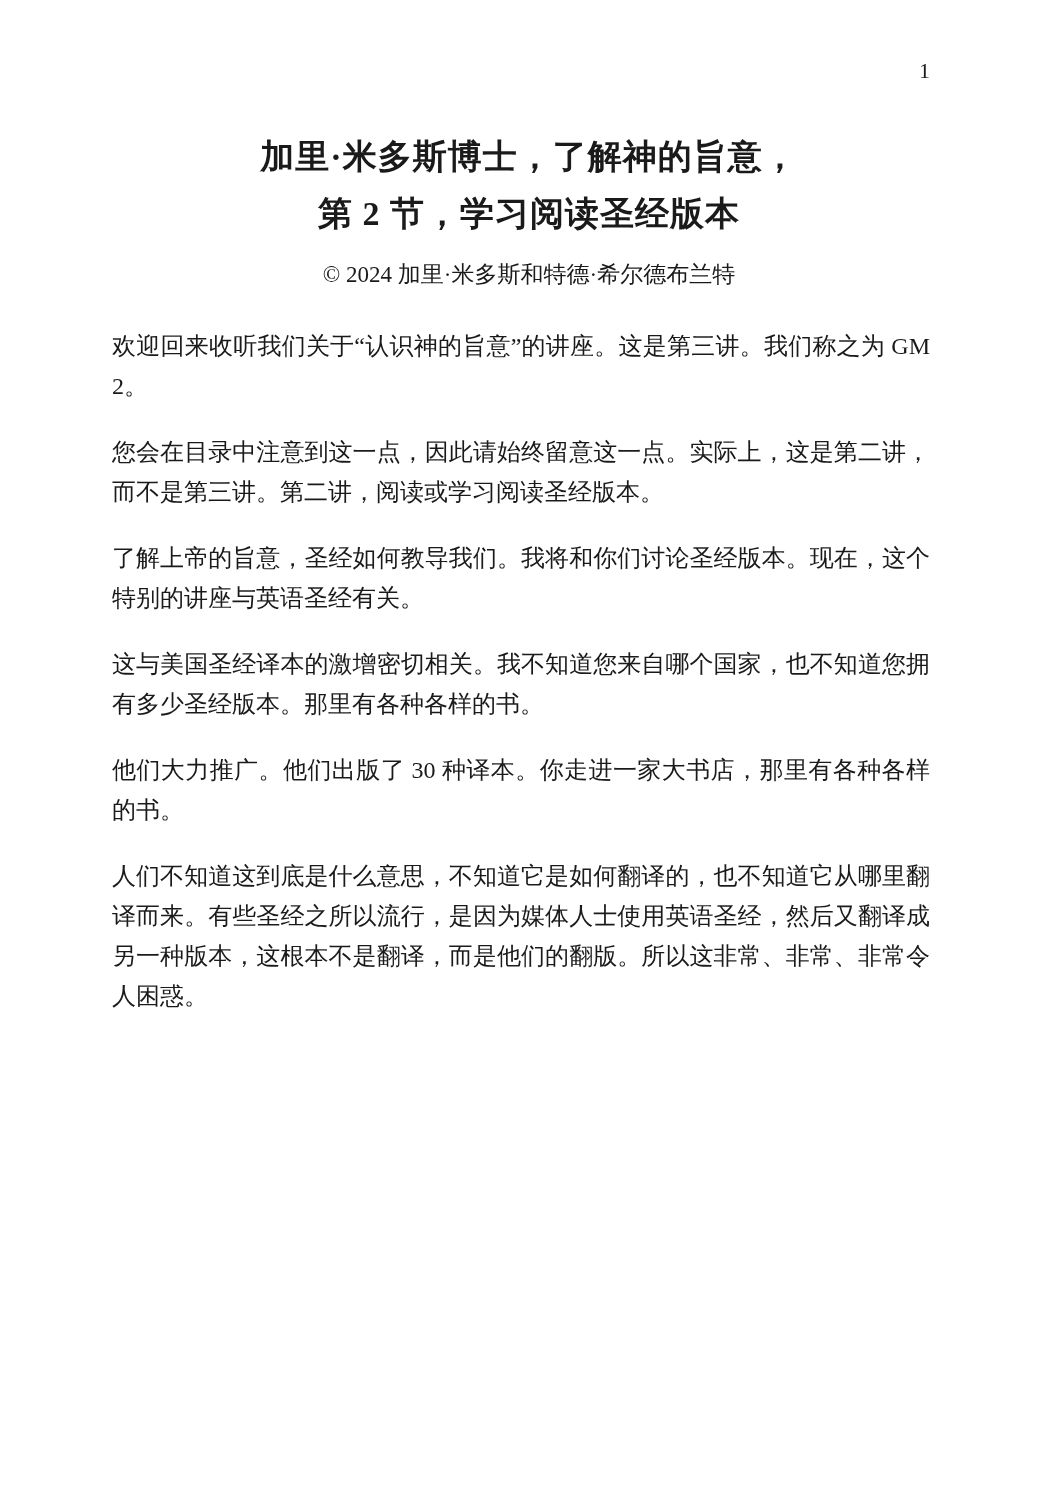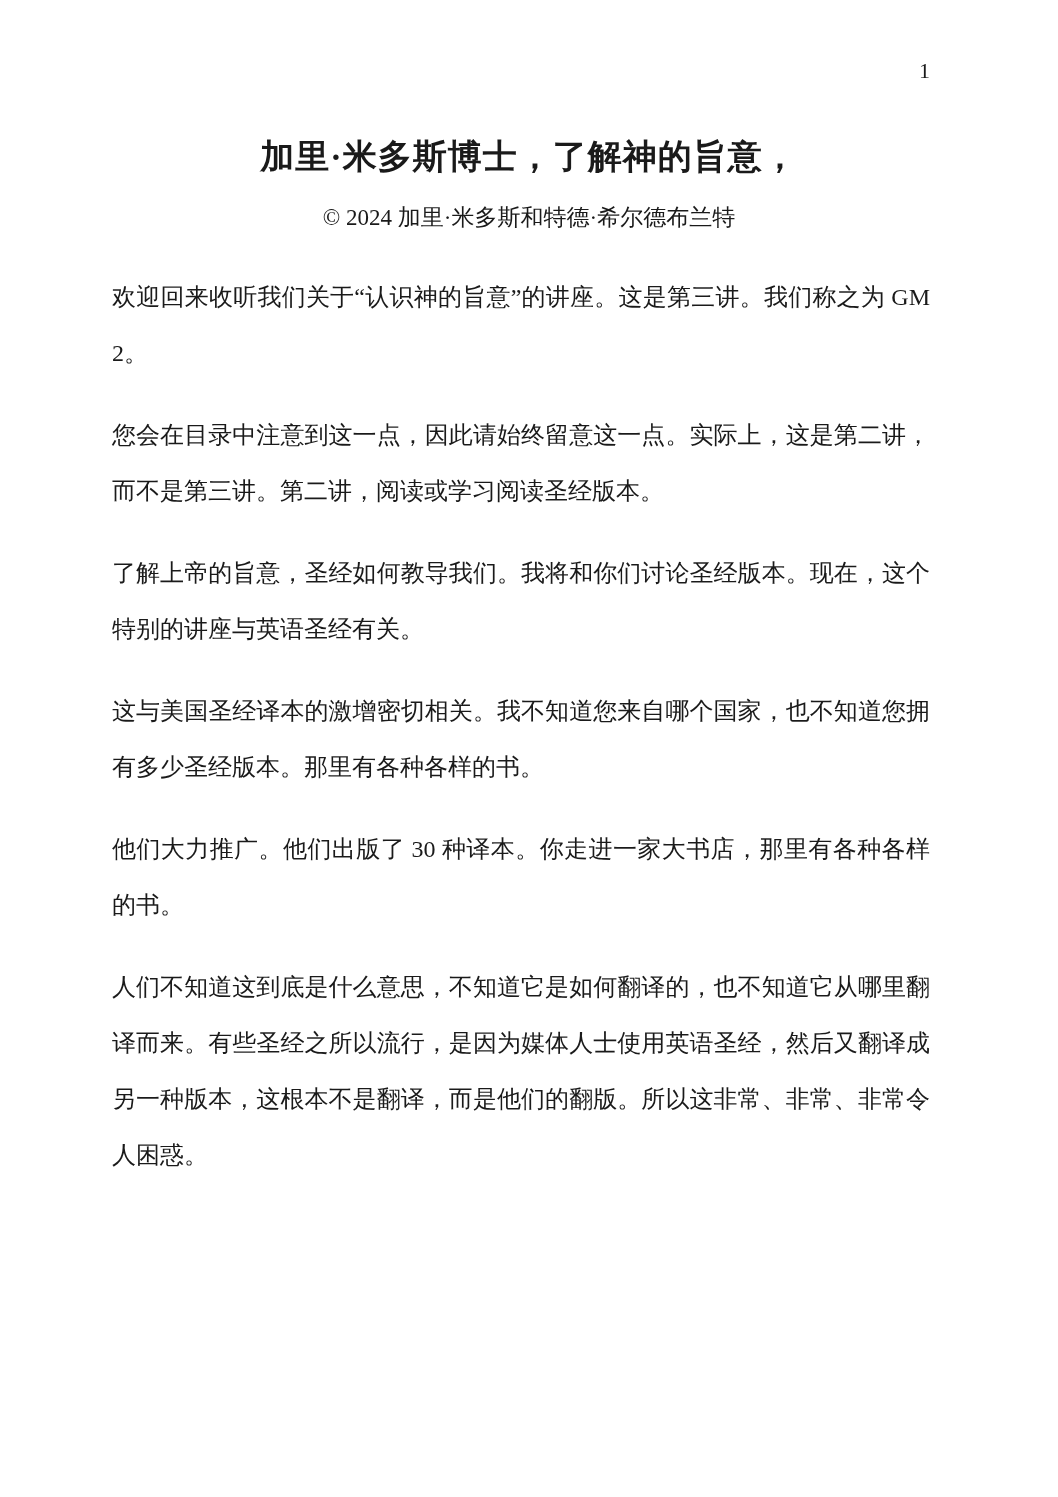--- a/index.html
+++ b/index.html
@@ -43,38 +43,39 @@
     letter-spacing: 1px;
   }
   .doc-copyright {
     margin-top: 17px;
     font-size: 23px;
     line-height: 32px;
   }
   .doc-body {
     margin: 35px 128px 17px 112px;
     font-size: 24px;
-    line-height: 56px;
+    line-height: 40px;
     text-align: justify;
     text-justify: inter-ideograph;
   }
   .doc-body p {
     margin: 0 0 26px 0;
   }
 </style>
 </head>
 <body>
 
 <div class="page">
 
   <div class="page-number">1</div>
 
   <div class="doc-header">
     <h1 class="doc-title">
       <div>加里·米多斯博士，了解神的旨意，</div>
+      <div>第 2 节，学习阅读圣经版本</div>
     </h1>
     <div class="doc-copyright">© 2024 加里·米多斯和特德·希尔德布兰特</div>
   </div>
 
   <div class="doc-body">
     <p>欢迎回来收听我们关于“认识神的旨意”的讲座。这是第三讲。我们称之为 GM 2。</p>
     <p>您会在目录中注意到这一点，因此请始终留意这一点。实际上，这是第二讲，而不是第三讲。第二讲，阅读或学习阅读圣经版本。</p>
     <p>了解上帝的旨意，圣经如何教导我们。我将和你们讨论圣经版本。现在，这个特别的讲座与英语圣经有关。</p>
     <p>这与美国圣经译本的激增密切相关。我不知道您来自哪个国家，也不知道您拥有多少圣经版本。那里有各种各样的书。</p>
     <p>他们大力推广。他们出版了 30 种译本。你走进一家大书店，那里有各种各样的书。</p>

